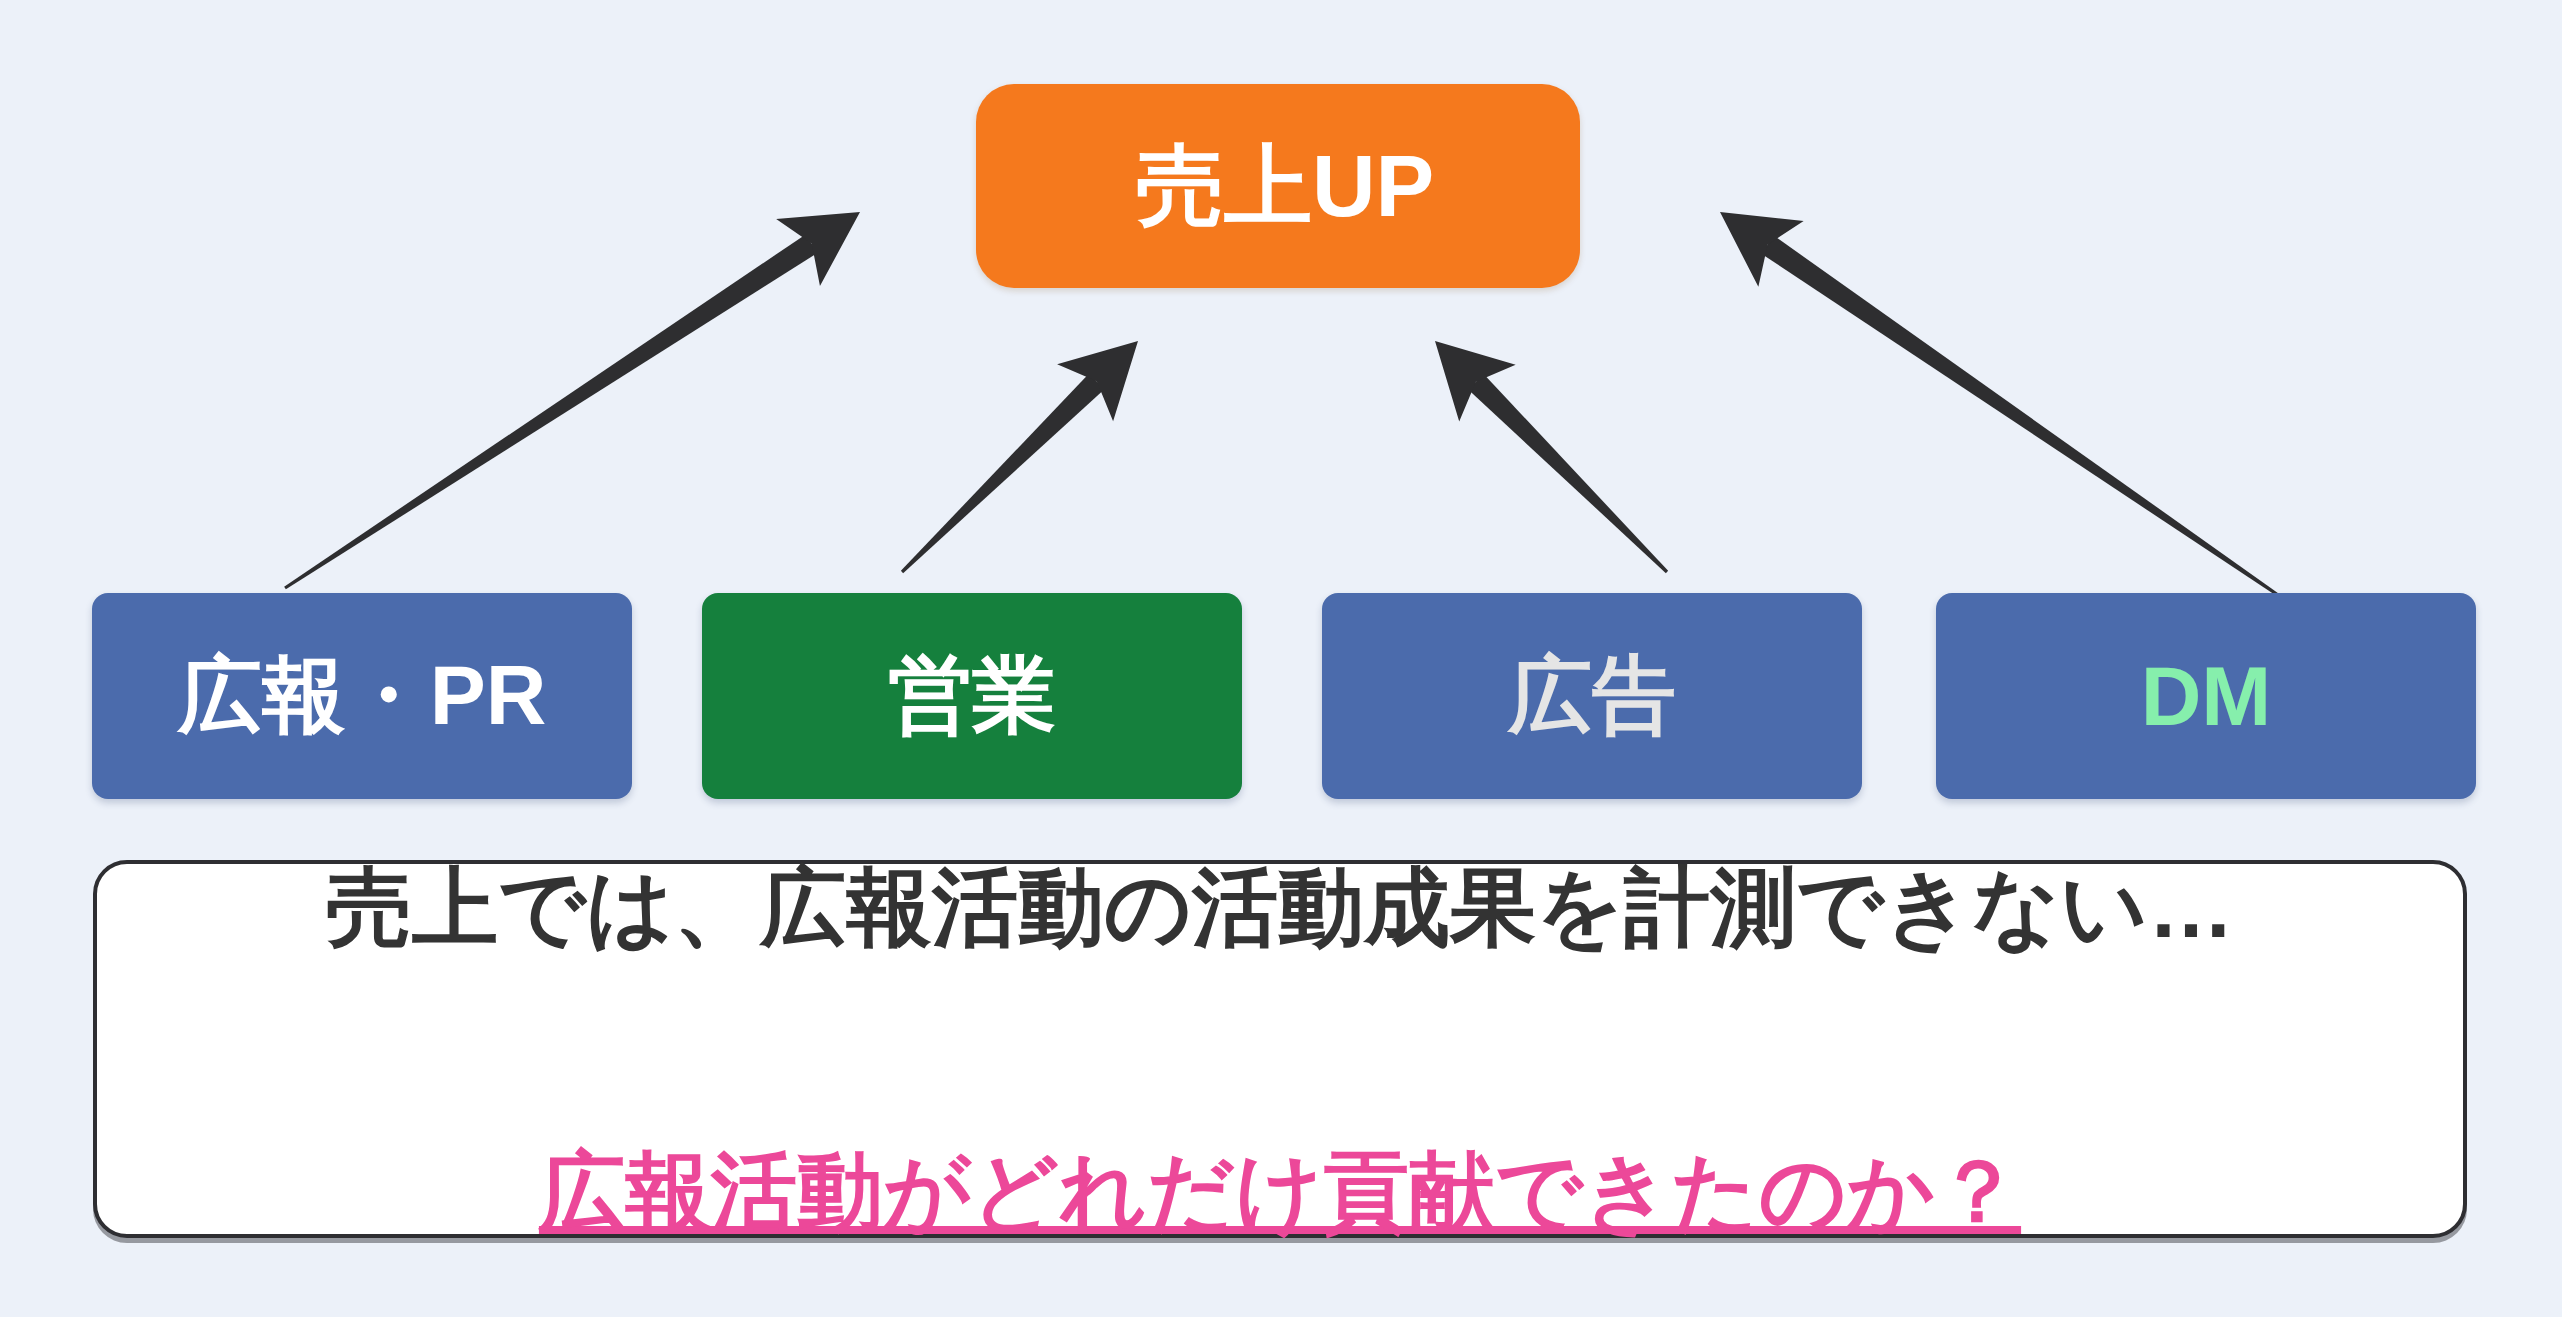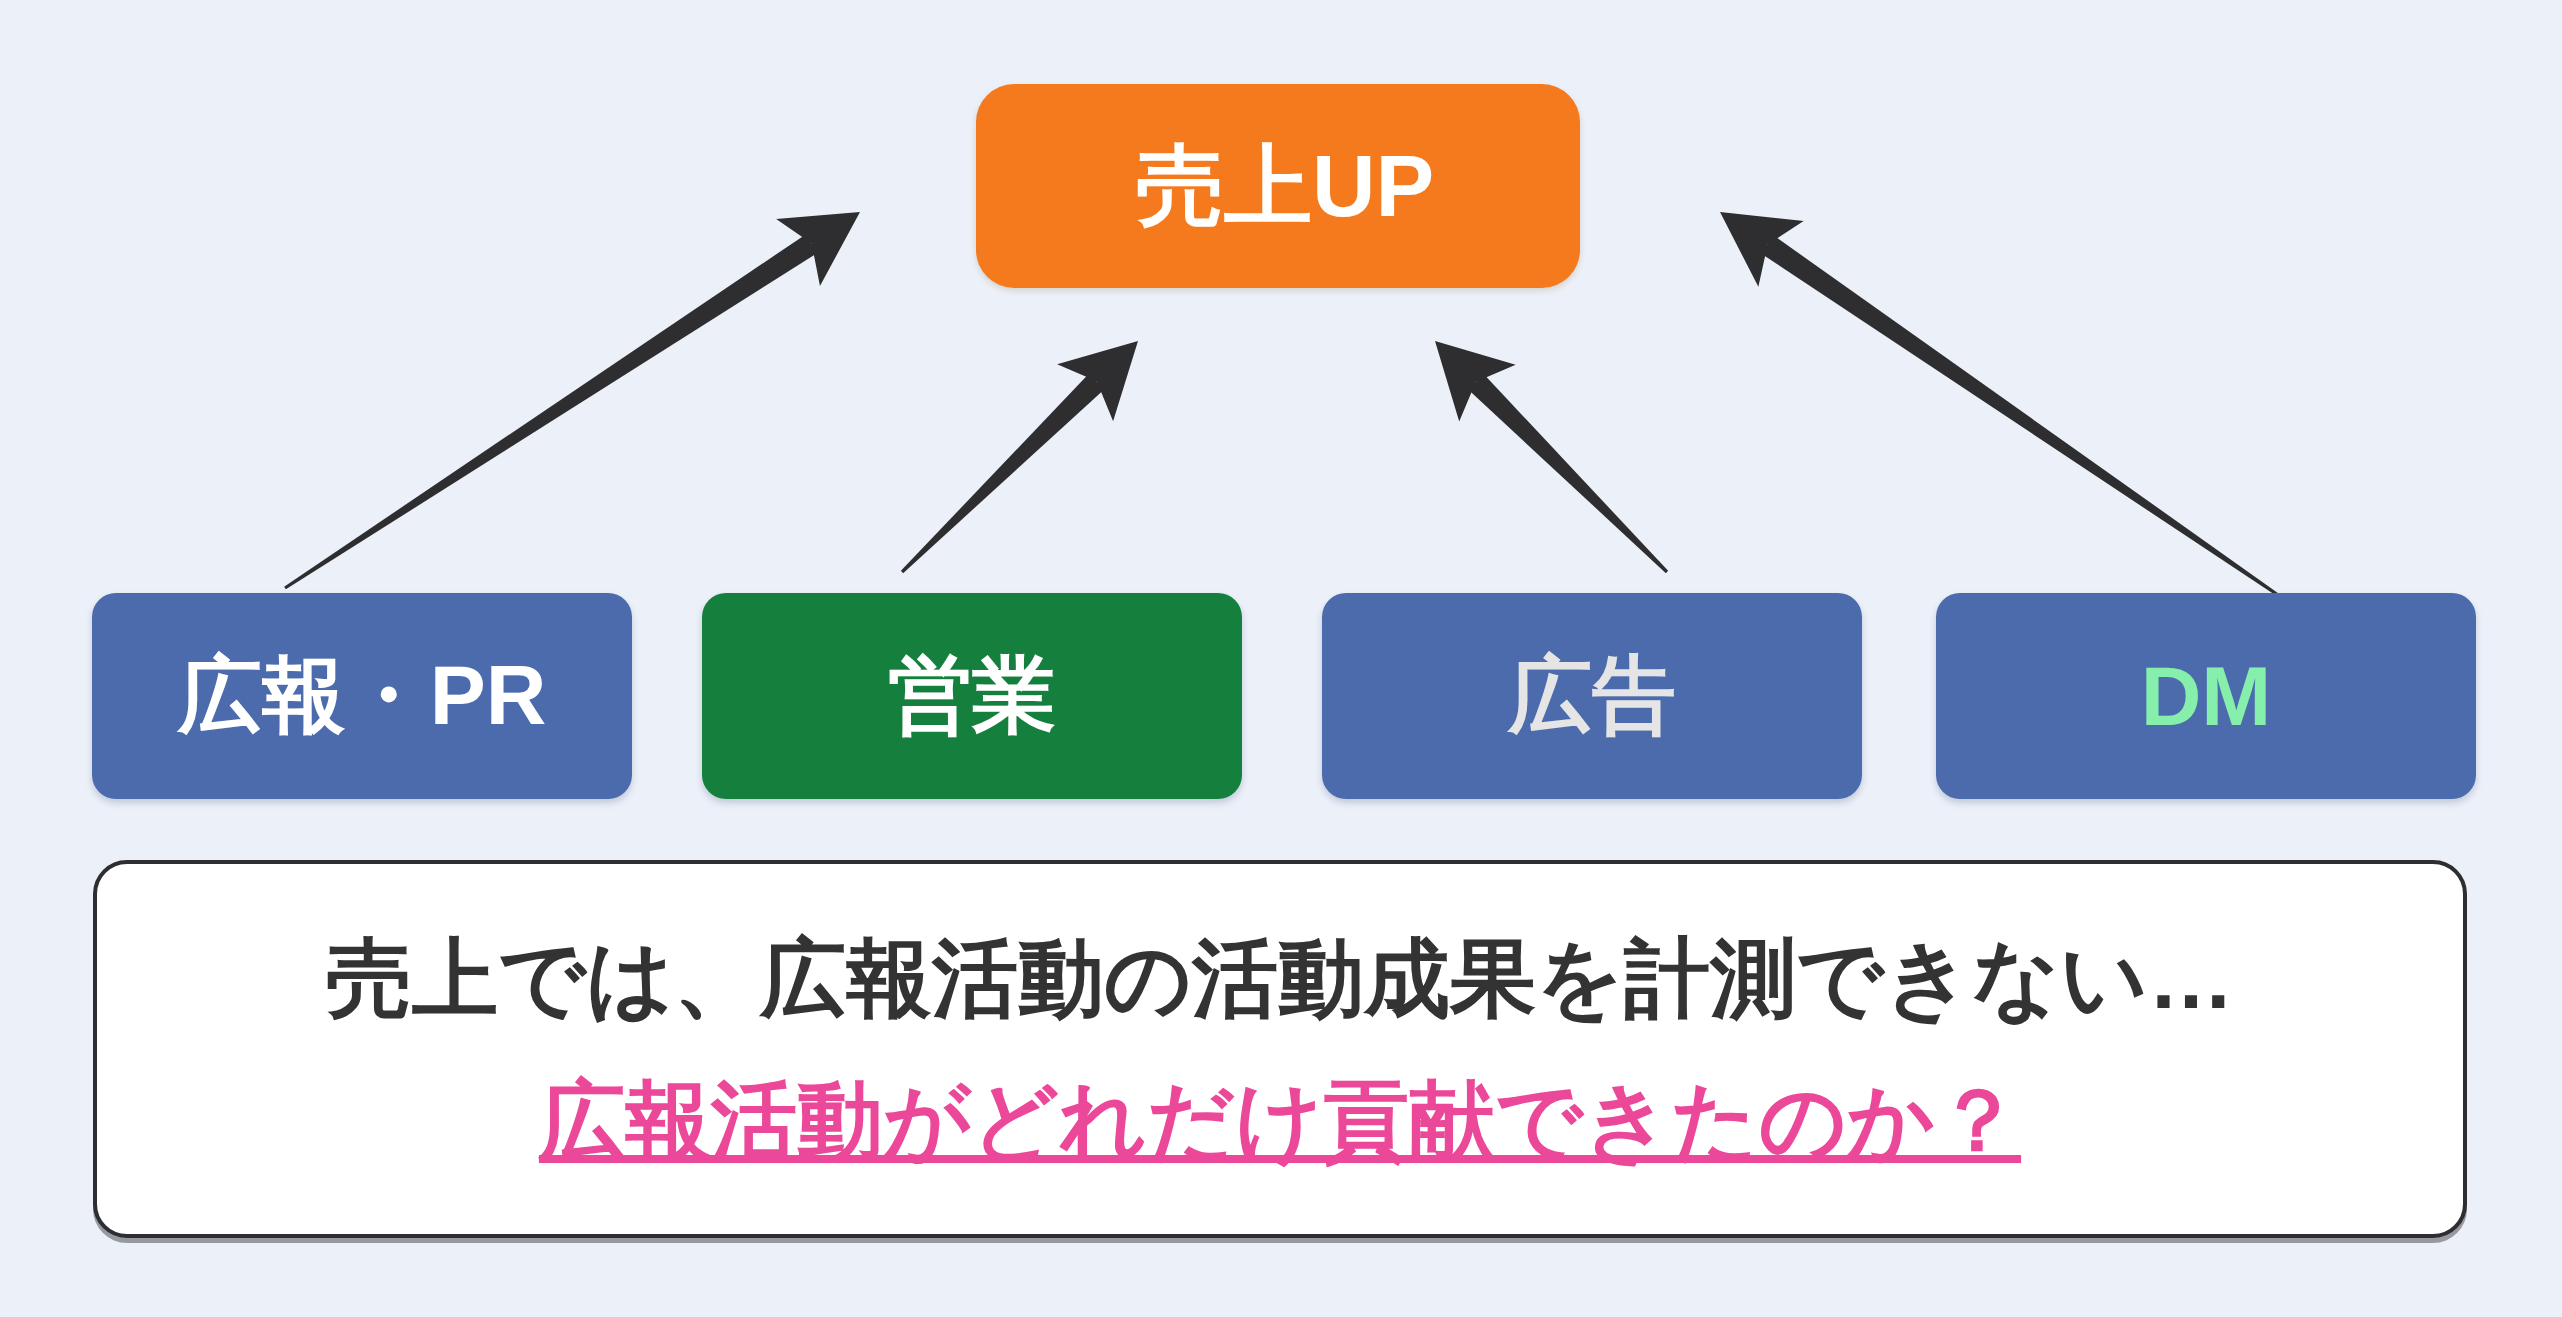--- a/index.html
+++ b/index.html
@@ -30,42 +30,42 @@
     width: 604px; height: 204px;
     border-radius: 38px;
     font-size: 88px;
     background: #F5791D;
     box-shadow: 0 3px 6px rgba(120, 70, 10, 0.18);
     padding-left: 14px;
   }
   .channel-node {
     top: 593px;
     width: 540px; height: 206px;
-    border-radius: 24px;
+    border-radius: 16px;
     font-size: 84px;
     background: #4B6BAC;
     box-shadow: 0 4px 7px rgba(40, 60, 105, 0.22);
   }
   .channel-pos-0 { left: 92px; }
   .channel-pos-1 { left: 702px; }
   .channel-pos-2 { left: 1322px; }
   .channel-pos-3 { left: 1936px; }
   .caption-box {
     position: absolute;
     left: 93px; top: 860px;
     width: 2374px; height: 378px;
     box-sizing: border-box;
     background: #FFFFFF;
     border: 4px solid #2E2E32;
     border-radius: 34px;
     box-shadow: 0 5px 0 rgba(46, 46, 50, 0.45);
     display: flex;
     flex-direction: column;
     align-items: center;
-    justify-content: center;
+    justify-content: space-between;
     gap: 56px;
   }
   .caption-line {
     font-size: 86px;
     font-weight: bold;
     color: #333333;
     line-height: 1;
     white-space: nowrap;
     text-align: center;
   }

